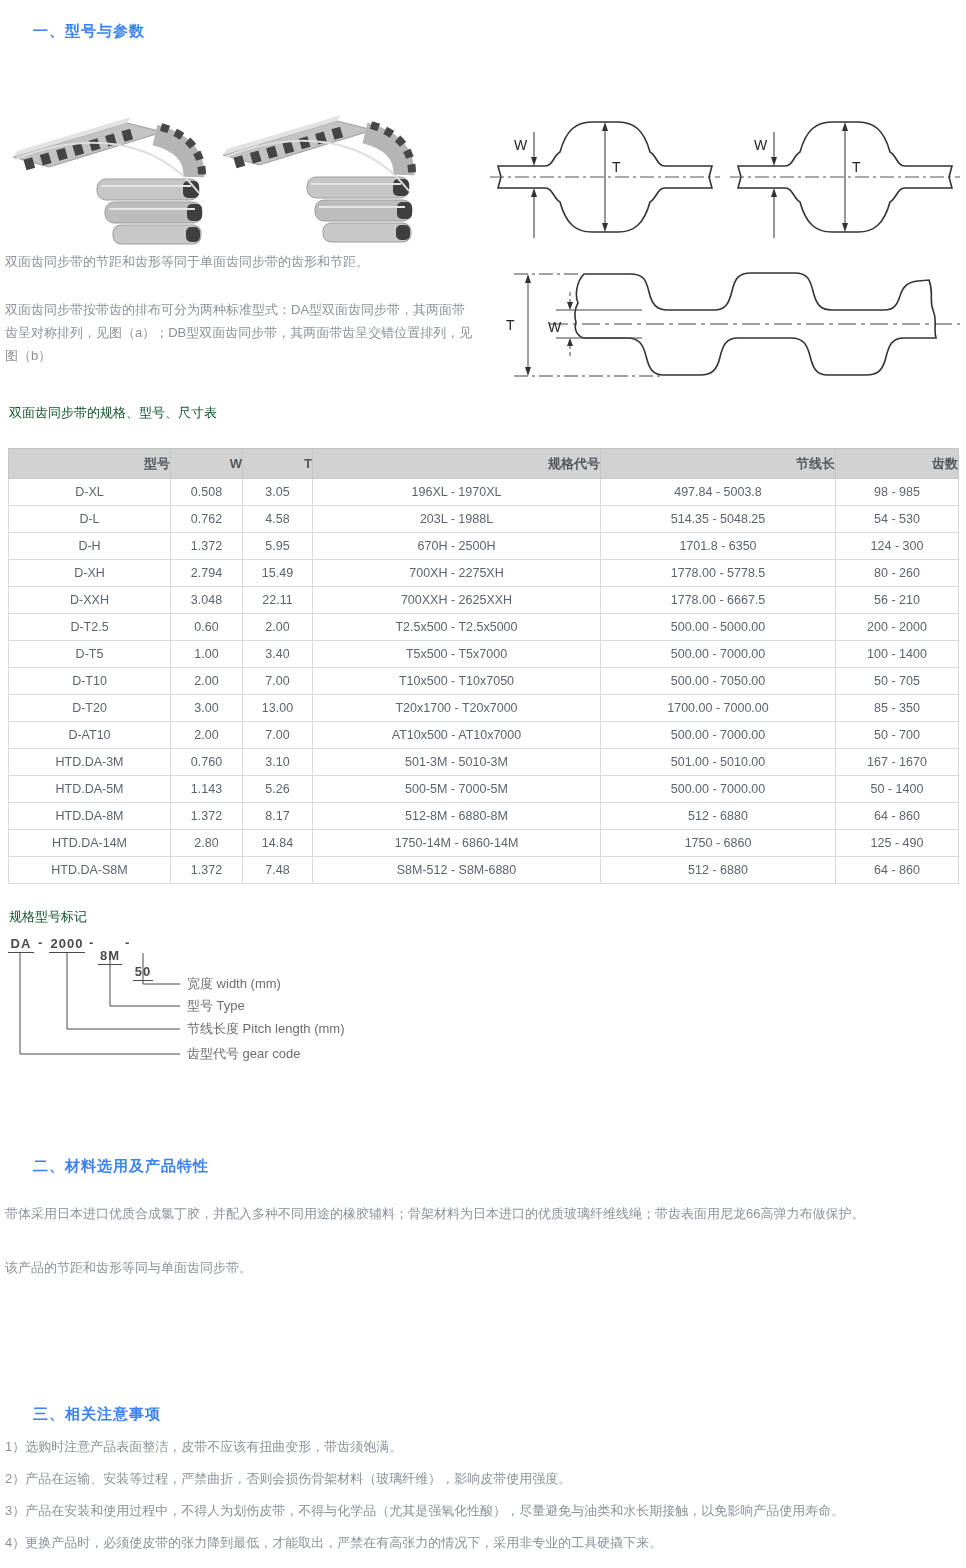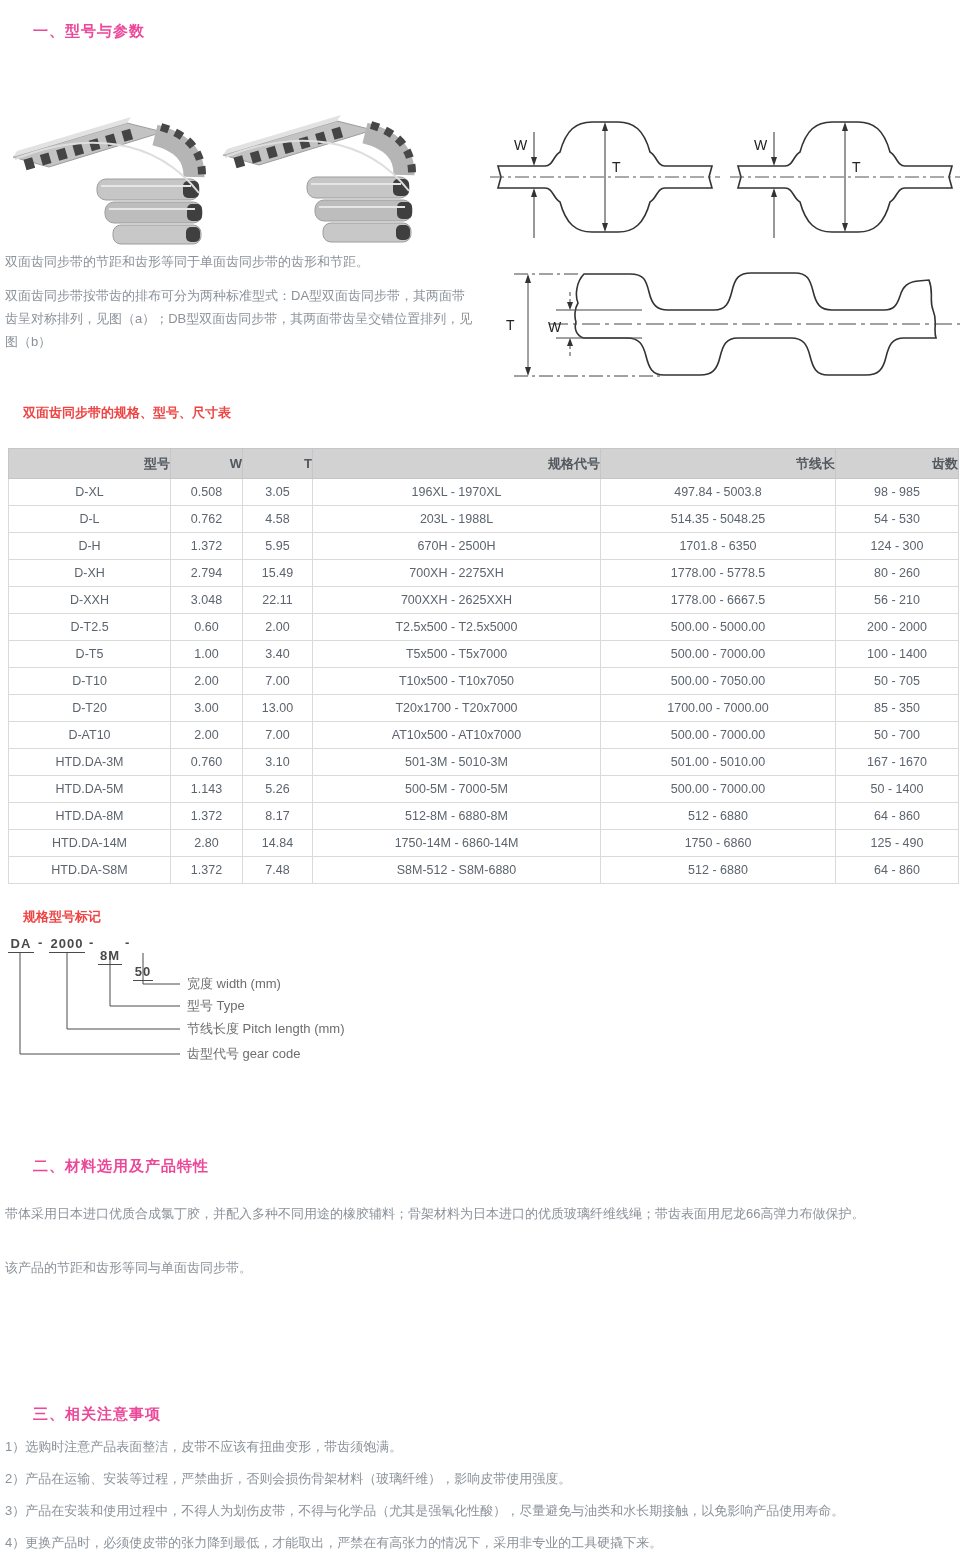--- a/index.html
+++ b/index.html
@@ -2,28 +2,28 @@
 <html><head>
 <meta charset="utf-8">
 <style>
   * { margin:0; padding:0; box-sizing:border-box; }
   body { background:#fff; }
   .page {
     position:relative; width:966px; height:1568px; background:#ffffff;
     font-family:"Liberation Sans","DejaVu Sans",sans-serif; overflow:hidden;
   }
   .red-heading {
-    position:absolute; left:33px; color:#ec4899; font-size:15px; font-weight:bold; letter-spacing:1px;
+    position:absolute; left:33px; color:#3b82f6; font-size:15px; font-weight:bold; letter-spacing:1px;
   }
   .blue-heading {
-    position:absolute; left:23px; color:#ef4444; font-size:13px; font-weight:bold;
+    position:absolute; left:9px; color:#14532d; font-size:13px; font-weight:normal;
   }
   .gray-text { color:#8b9299; font-size:13px; }
   .intro { position:absolute; left:5px; top:250px; width:480px; }
-  .intro .l1 { line-height:24px; margin-bottom:10px; }
+  .intro .l1 { line-height:24px; margin-bottom:24px; }
   .intro .lx { line-height:23px; }
   .figure { position:absolute; }
   table.spec {
     position:absolute; left:8px; top:448px; width:950px;
     border-collapse:collapse; table-layout:fixed;
   }
   table.spec th {
     background:#d2d2d2; color:#51585f; font-size:13px; font-weight:bold;
     height:30px; border:1px solid #c6c6c6; text-align:right;
   }

